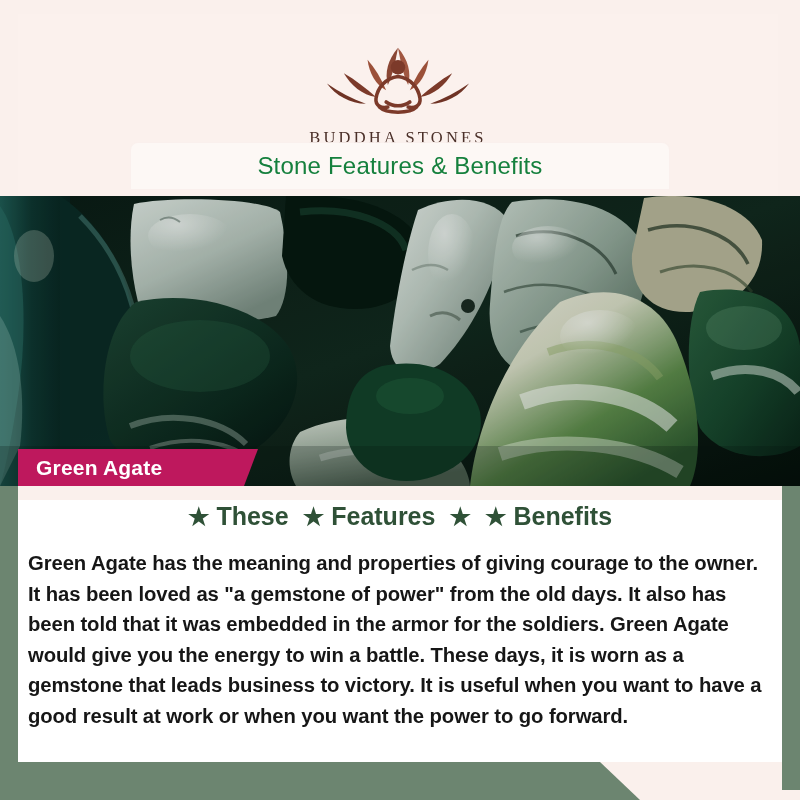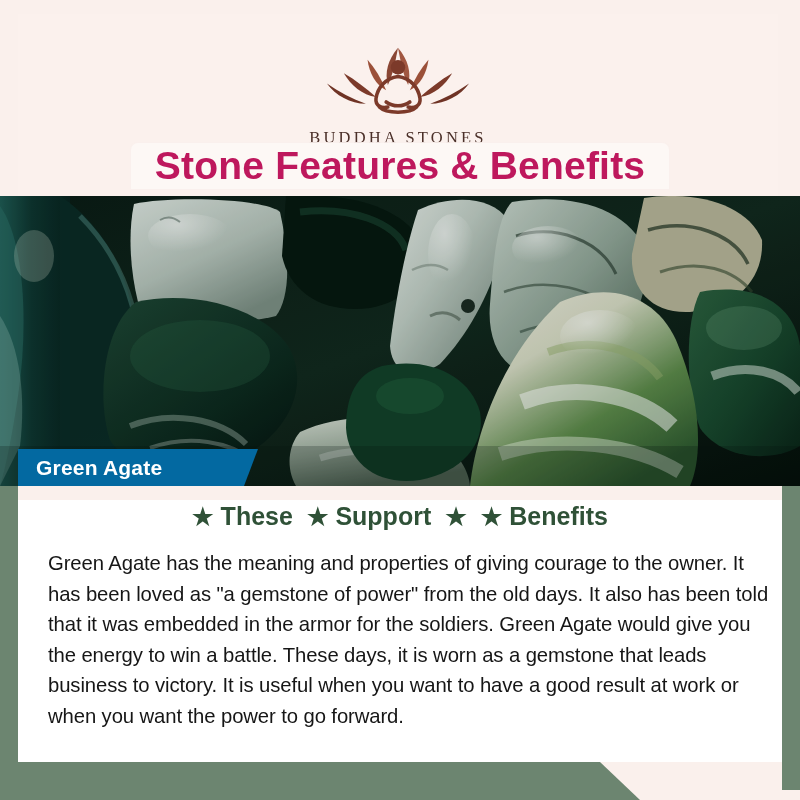--- a/index.html
+++ b/index.html
@@ -65,39 +65,39 @@
   .title-ribbon{
     position:absolute;left:131px;top:143px;width:538px;height:46px;
     background:#fdf8f5;
     border-radius:7px 7px 0 0;
     display:flex;align-items:center;justify-content:center;
     z-index:4;
     box-shadow:0 0 0 1px rgba(250,240,236,.9);
   }
   .title-text{
     font-family:"Liberation Sans", sans-serif;
-    font-weight:700;
-    font-size:39px;
-    color:#be185d;
+    font-weight:400;
+    font-size:24px;
+    color:#15803d;
     letter-spacing:.2px;
     white-space:nowrap;
   }
 
   
   .photo{
     position:absolute;top:196px;left:0;width:800px;height:290px;
     overflow:hidden;z-index:1;
     background:#0d2018;
   }
   .photo svg{display:block;width:800px;height:290px;}
 
   
   .name-tag{
     position:absolute;left:18px;top:449px;width:240px;height:37px;
-    background:#0369a1;
+    background:#be185d;
     clip-path:polygon(0 0, 100% 0, calc(100% - 14px) 100%, 0 100%);
     display:flex;align-items:center;
     z-index:6;
   }
   .name-tag span{
     color:#ffffff;font-weight:700;font-size:21px;
     padding-left:18px;letter-spacing:.2px;white-space:nowrap;
   }
 
   
@@ -118,23 +118,22 @@
   .benefit{
     display:flex;align-items:center;gap:7px;
     color:#2f5137;font-weight:700;font-size:25px;white-space:nowrap;
   }
   .benefit .star{font-size:24px;line-height:1;color:#2f5137;}
   .body-text{
     position:absolute;left:10px;right:12px;top:62px;
     color:#161616;
     font-size:20.3px;
     line-height:30.5px;
-    font-weight:400;
+    font-weight:700;
     letter-spacing:-0.1px;
-    margin-left:20px;
   }
 </style>
 </head>
 <body>
 
 <div class="card">
 
   <div class="deco-top-right"></div>
   <div class="deco-right-strip"></div>
   <div class="deco-left-strip"></div>
@@ -297,21 +296,21 @@
   <div class="content">
     <div class="content-topstrip"></div>
 
     <div class="benefits">
       <div class="benefit">
         <span class="star">★</span>
         <span>These</span>
       </div>
       <div class="benefit">
         <span class="star">★</span>
-        <span>Support</span>
+        <span>Features</span>
       </div>
       <div class="benefit">
         <span class="star">★</span>
       </div>
       <div class="benefit">
         <span class="star">★</span>
         <span>Benefits</span>
       </div>
     </div>
 

